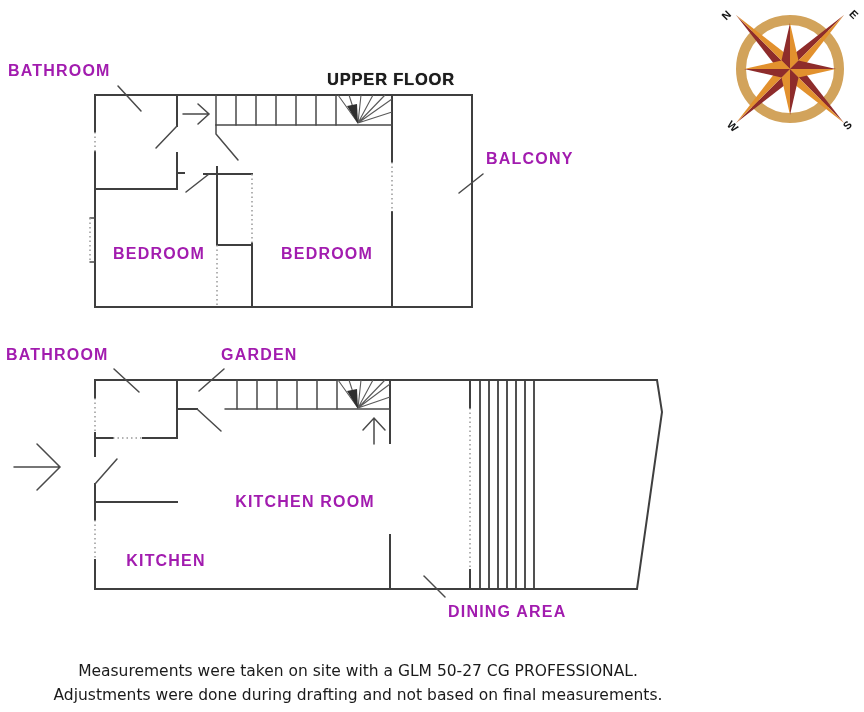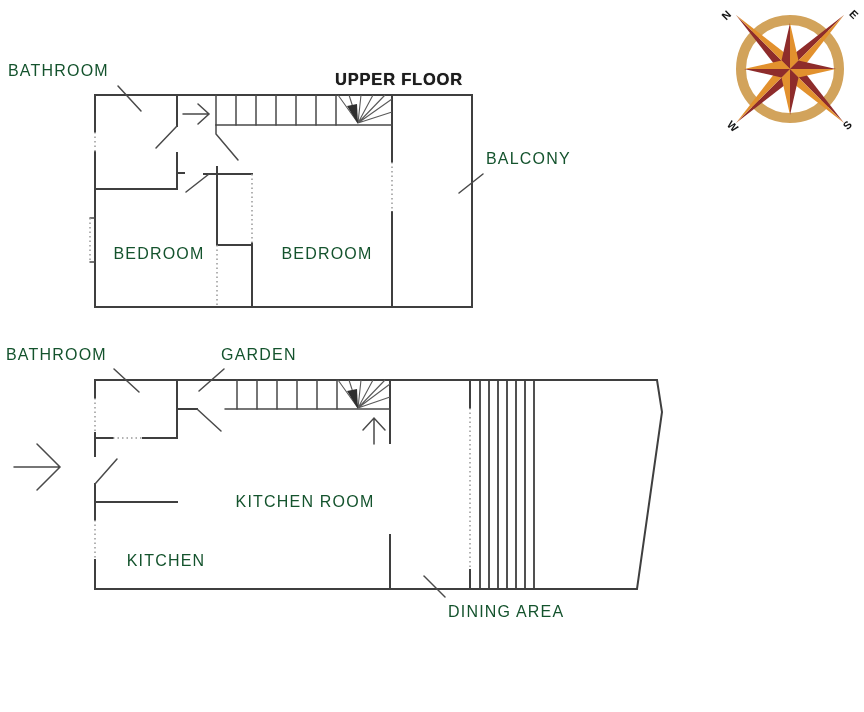--- a/index.html
+++ b/index.html
@@ -4,25 +4,25 @@
 <style>
   html,body{margin:0;padding:0;background:#ffffff;}
   #canvas{position:relative;width:864px;height:712px;background:#ffffff;overflow:hidden;
           font-family:"Liberation Sans",sans-serif;}
   #plan-svg{position:absolute;left:0;top:0;}
   .w{stroke:#3f3f3f;stroke-width:2;fill:none;stroke-linecap:square;}
   .t{stroke:#4a4a4a;stroke-width:1.5;fill:none;stroke-linecap:round;}
   .f{stroke:#5a5a5a;stroke-width:1.1;fill:none;}
   .d{stroke:#999999;stroke-width:1.5;fill:none;stroke-dasharray:1.5 3;}
   .lv{stroke:#3f3f3f;stroke-width:1.8;fill:none;}
-  .room-label{position:absolute;font-weight:400;font-size:16px;letter-spacing:1.2px;
-              color:#14532d;white-space:nowrap;}
+  .room-label{position:absolute;font-weight:700;font-size:16px;letter-spacing:1.2px;
+              color:#a21caf;white-space:nowrap;}
   .centered{transform:translateX(-50%);margin-top:12px;}
   .floor-title{position:absolute;font-weight:700;font-size:16.5px;letter-spacing:0.8px;
-               color:#1d1d1d;white-space:nowrap;text-shadow:0 0 0.7px #1d1d1d;margin-left:8px;}
+               color:#1d1d1d;white-space:nowrap;text-shadow:0 0 0.7px #1d1d1d;}
   .terrace-label{line-height:25px;}
   .disclaimer{position:absolute;left:0;top:659px;width:716px;text-align:center;
               font-family:"DejaVu Sans",sans-serif;font-size:15.5px;line-height:24px;color:#1b1b1b;}
   .compass-letter{font-family:"Liberation Sans",sans-serif;font-weight:bold;font-size:11px;fill:#151515;}
 </style>
 </head>
 <body>
 
 <div id="canvas">
 
@@ -136,14 +136,18 @@
   <div class="room-label" style="left:486px;top:150px">BALCONY</div>
   <div class="room-label centered" style="left:159px;top:233px">BEDROOM</div>
   <div class="room-label centered" style="left:327px;top:233px">BEDROOM</div>
 
   <div class="room-label" style="left:6px;top:346px">BATHROOM</div>
   <div class="room-label" style="left:221px;top:346px">GARDEN</div>
   <div class="room-label centered" style="left:305px;top:481px">KITCHEN ROOM</div>
   <div class="room-label centered" style="left:166px;top:540px">KITCHEN</div>
   <div class="room-label" style="left:448px;top:603px">DINING AREA</div>
 
+  <div class="disclaimer">
+    <div>Measurements were taken on site with a GLM 50-27 CG PROFESSIONAL.</div>
+    <div>Adjustments were done during drafting and not based on final measurements.</div>
+  </div>
 
 </div>
 
 </body></html>

